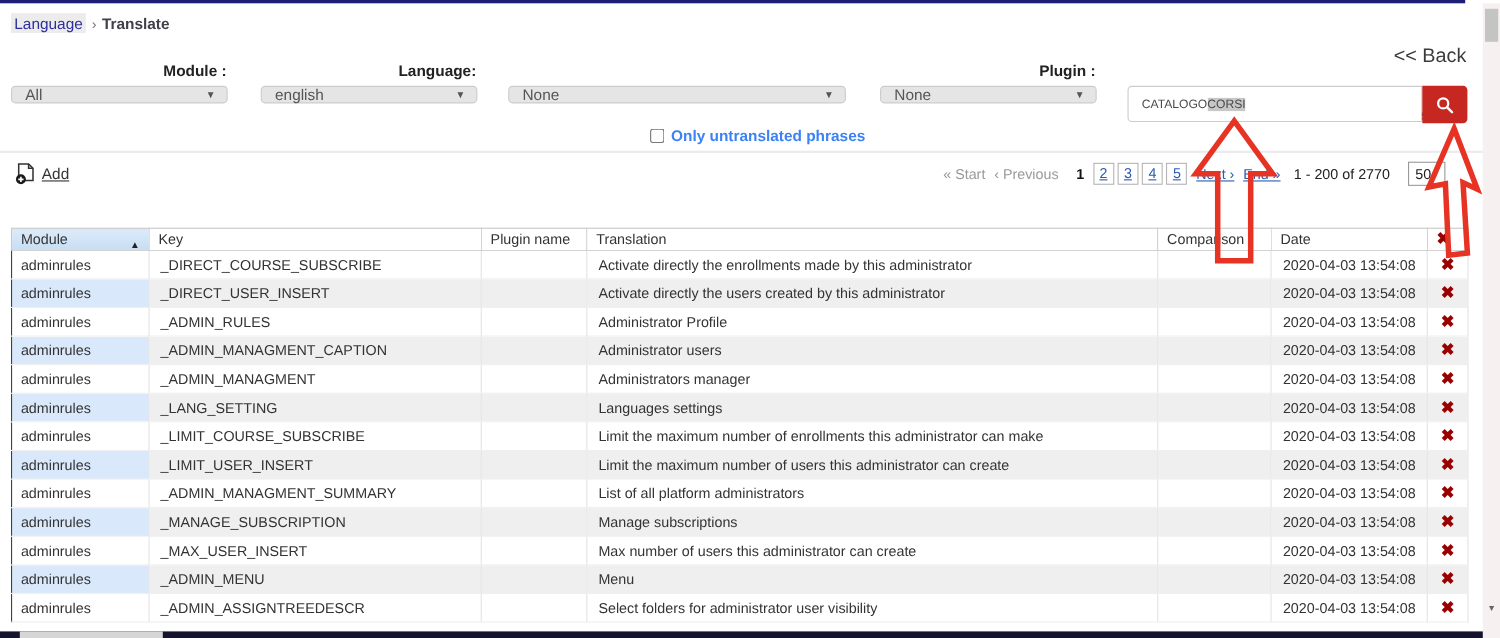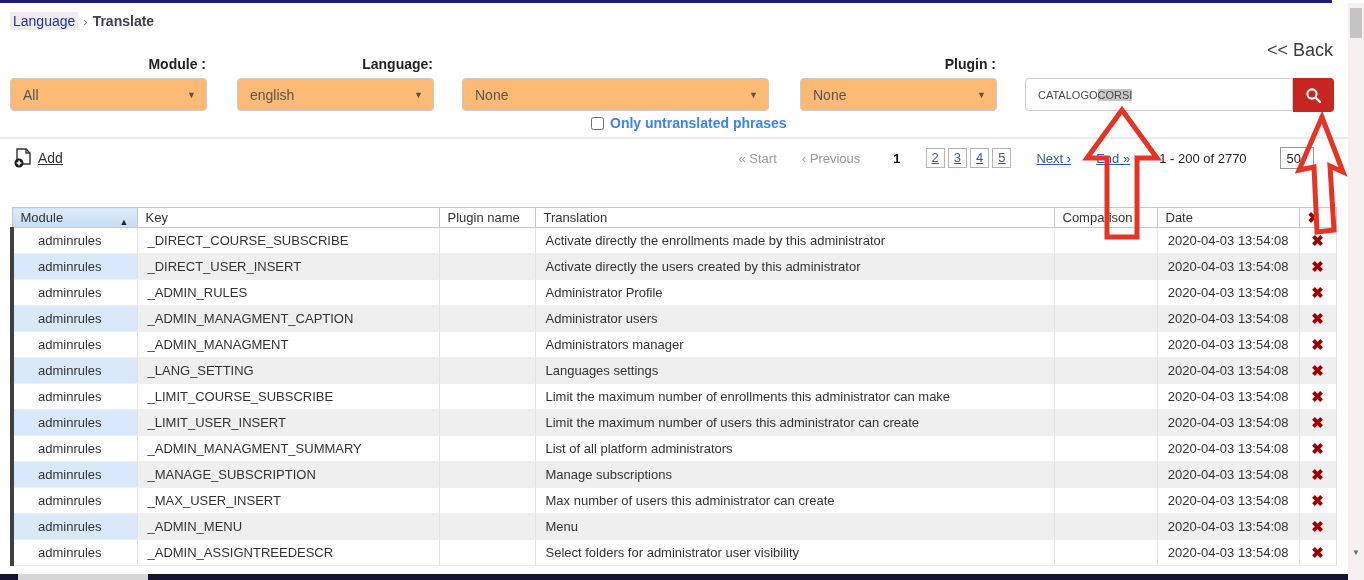--- a/index.html
+++ b/index.html
@@ -21,21 +21,21 @@
   .search-label { position:absolute; top:56px; left:1233px; width:100px; text-align:right; font-size:14px; font-weight:bold; color:#222;margin-top:40px; }
 
   
   .flabel { position:absolute; top:56px; font-size:14px; font-weight:bold; color:#222; text-align:right; }
   .flabel.module { left:10px; width:196px; }
   .flabel.language { left:237px; width:196px; }
   .flabel.comparison { left:462px; width:306px; }
   .flabel.plugin { left:800px; width:196px; }
 
   
-  .sel { position:absolute; top:78px; height:33px; background:#fdba74; border:1px solid #ccc; border-radius:4px;
+  .sel { position:absolute; top:78px; height:16px; background:#e5e5e5; border:1px solid #ccc; border-radius:4px;
     font-size:14px; color:#555; display:flex; align-items:center; justify-content:space-between;
     padding:0 10px 0 12px; cursor:pointer; }
   .sel .caret { color:#555; font-size:9px; }
   .sel.module { left:10px; width:197px; }
   .sel.language { left:237px; width:197px; }
   .sel.comparison { left:462px; width:307px; }
   .sel.plugin { left:800px; width:197px; }
 
   
   .search-box { position:absolute; left:1025px; top:78px; width:268px; height:33px; background:#fff;
@@ -51,42 +51,42 @@
   .chk-row label { font-size:14px; font-weight:bold; color:#3b82f6;text-align:center; }
 
   .divider { position:absolute; left:0; top:137px; width:1348px; height:2px; background:#ebebeb; }
 
   
   .add-wrap { position:absolute; left:14px; top:148px; display:flex; align-items:center; gap:6px; cursor:pointer; }
   .add-wrap a { font-size:14px; color:#333; text-decoration:underline; }
 
   
   .pagination { position:absolute; left:872px; top:146px; width:442px; height:24px; display:flex;
-    align-items:center; justify-content:flex-end; gap:25px; font-size:13px; white-space:nowrap; }
+    align-items:center; justify-content:flex-end; gap:8px; font-size:13px; white-space:nowrap; }
   .pg-muted { color:#9a9a9a; }
   .pg-current { font-weight:bold; color:#111; margin-left:8px; }
   .pg-pages { display:flex; gap:3px; }
   .page-box { display:inline-block; border:1px solid #b5b5b5; padding:0 5px; line-height:18px;
     color:var(--link-blue,#2a5db0); text-decoration:underline; background:#fff; cursor:pointer; font-size:13px; }
   .pg-link { color:var(--link-blue,#2a5db0); text-decoration:underline; cursor:pointer; }
   .pg-range { color:#222; margin-left:4px; }
   .pp-select { width:49px; height:22px; border:1px solid #999; background:#fff; display:flex; align-items:center;
     justify-content:space-between; padding:0 4px 0 6px; font-size:13px; color:#222; margin-left:8px; cursor:pointer; }
   .pp-select .caret { font-size:8px; color:#333; }
 
   
   table.grid { position:absolute; left:10px; top:207px; width:1324px; border-collapse:collapse; table-layout:fixed;
     font-size:13px; color:#333; background:#fff; }
   table.grid th { height:20px; font-weight:normal; text-align:left; padding:0 8px; background:#fff;
     border:1px solid #c8c8c8; color:#333; position:relative; white-space:nowrap; overflow:hidden; }
   table.grid th.mod-h { background:linear-gradient(#dcebfa,#c8ddf3); }
   table.grid th .sort-arrow { position:absolute; right:8px; top:9px; font-size:9px; color:#222; }
   table.grid td { height:26px; padding:0 10px; border-right:1px solid #e3e3e3; border-bottom:1px solid #efefef;
     white-space:nowrap; overflow:hidden; }
-  table.grid td:first-child { border-left:4px solid #404040; padding-left:24px; }
+  table.grid td:first-child { border-left:1px solid #404040; padding-left:8px; }
   tr.odd td { background:#fff; }
   tr.even td { background:var(--row-alt-bg,#efefef); }
   tr.even td.mod { background:var(--module-alt-bg,#d9e8fa); }
   td.date, th.date-h { text-align:right; padding-right:6px; }
   td.del, th.del-h { text-align:center; padding:0 4px; }
   .xicon { color:var(--delete-x,#990000); font-weight:bold; font-size:15px; cursor:pointer; line-height:1; }
 
   
   .vscroll { position:absolute; left:1348px; top:3px; width:16px; height:577px; background:#f6f1f0; }
   .vscroll .thumb { position:absolute; left:2px; top:5px; width:12px; height:30px; background:#c4c4c4; }

